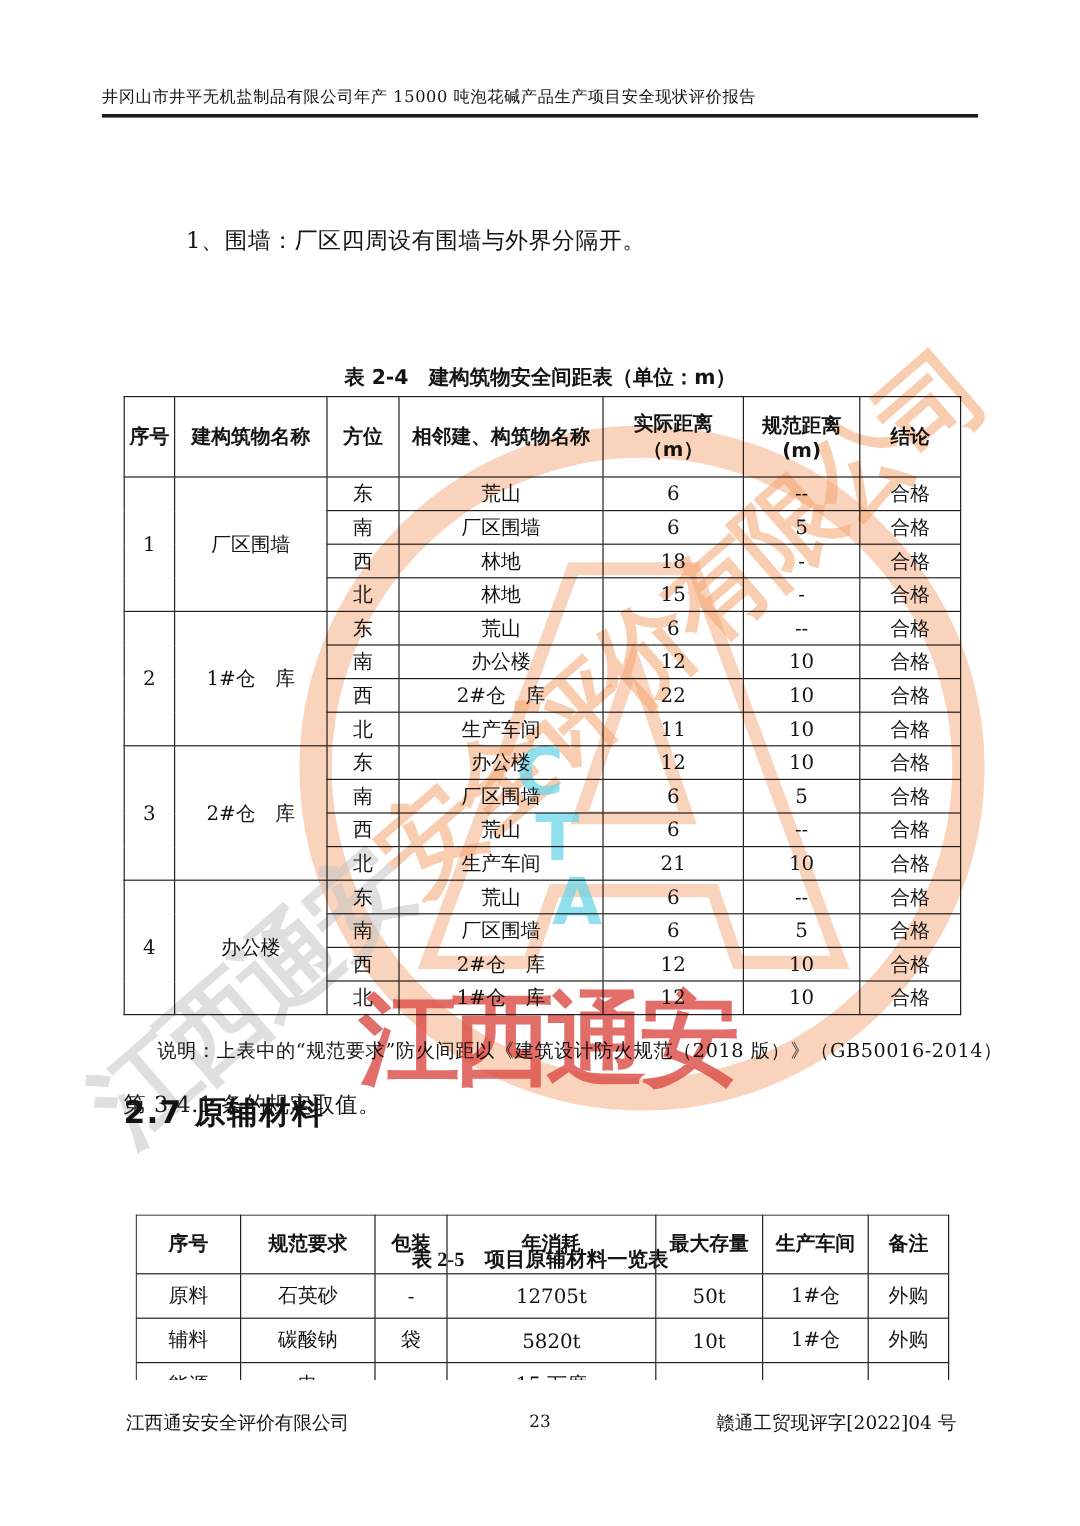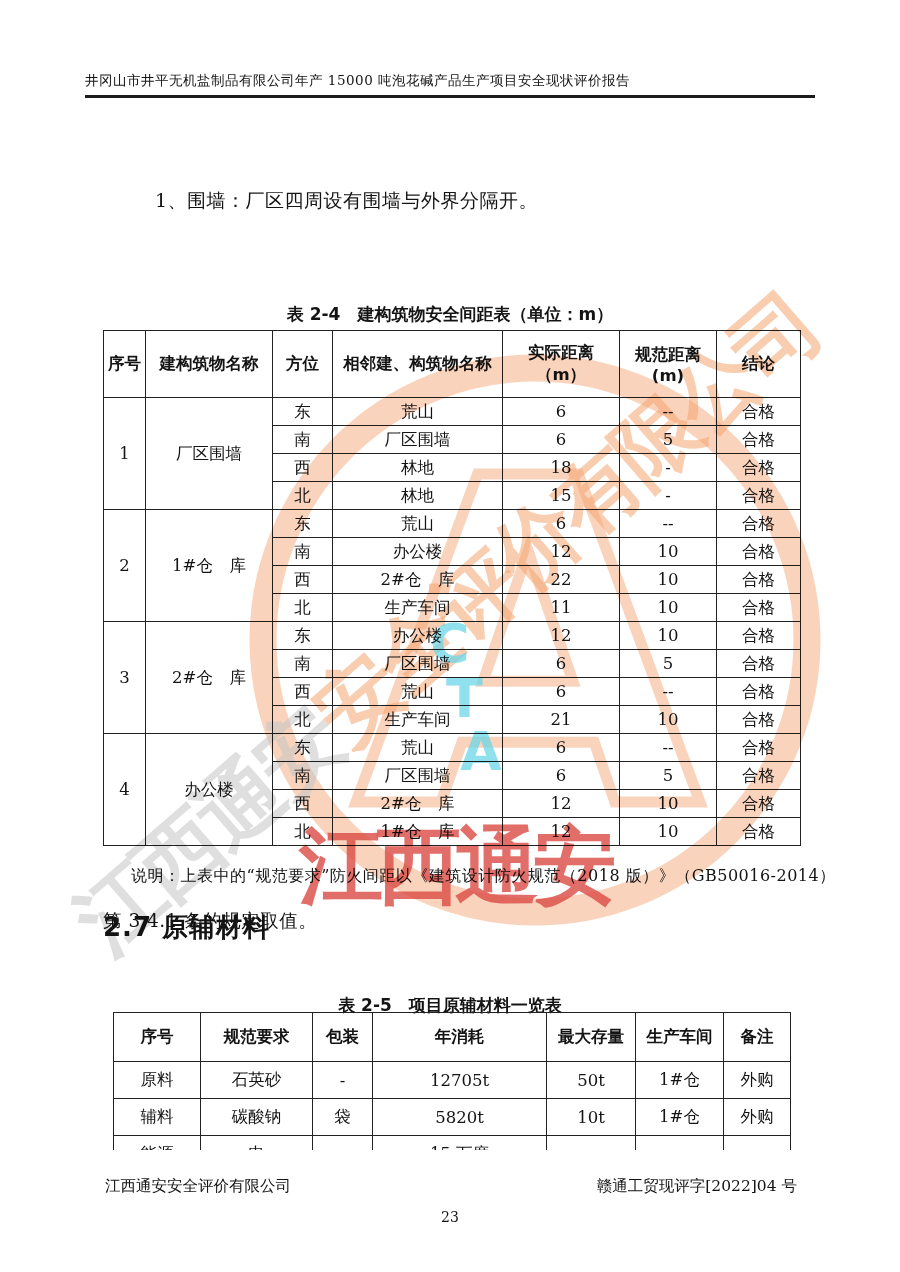--- a/index.html
+++ b/index.html
@@ -14,40 +14,40 @@
   
   .sec-heading{font-family:"DejaVu Sans", sans-serif;font-weight:bold;font-size:26px;letter-spacing:1px;}
   .sec-264{top:114px;left:103px;}
   .sec-27{top:910px;left:103px;}
   .body-line{font-size:19px;letter-spacing:0.5px;}
   .p1{top:188px;left:155px;}
   .p2{top:226px;left:155px;}
   .p3{top:263px;left:155px;}
   .tbl-title{font-family:"DejaVu Sans", sans-serif;font-weight:bold;font-size:17px;left:0;width:900px;text-align:center;}
   .t24-title{top:303px;}
-  .t25-title{top:994px;}
+  .t25-title{top:1038px;font-family:Liberation Serif, serif;}
   
   table{border-collapse:collapse;table-layout:fixed;background:transparent;padding-left:20px;}
   .t24{top:330px;left:103px;width:697px;}
   .t25-wrap{top:1012px;left:113px;width:679px;height:138px;overflow:hidden;}
   .t25{width:677px;}
   th,td{border:1px solid #222;text-align:center;vertical-align:middle;
         font-size:16.5px;padding:0 2px;overflow:hidden;}
   th{font-family:"DejaVu Sans", sans-serif;font-weight:bold;}
   .t24 th{height:66px;}
   .t24 td{height:27px;}
   .t25 th{height:48px;}
   .t25 td{height:36px;}
   .t24, .t24 th, .t24 td, .t25, .t25 th, .t25 td{border-color:#222;}
   
   .note1{top:866px;left:131px;font-size:16px;text-align:right;}
   .note2{top:908px;left:103px;font-size:18.5px;}
   
   .footer-left{top:1176px;left:105px;font-size:15.5px;}
-  .footer-page{top:1177px;left:0;width:900px;text-align:center;font-size:14px;margin-top:32px;}
+  .footer-page{top:1177px;left:0;width:900px;text-align:center;font-size:14px;}
   .footer-right{top:1176px;right:103px;font-size:15.5px;}
   
   .wm-layer{inset:0;pointer-events:none;z-index:6;mix-blend-mode:multiply;}
   .wm-diag{left:52px;top:892px;transform:rotate(-41deg);transform-origin:0 0;
            white-space:nowrap;font-family:"DejaVu Sans", sans-serif;font-weight:bold;
            font-size:84px;letter-spacing:-5px;}
   .wm-diag .g{color:rgba(196,196,196,0.55);}
   .wm-diag .o{color:rgba(244,164,112,0.55);}
   .wm-cta{font-family:"DejaVu Sans", sans-serif;font-weight:bold;font-size:54px;
           color:rgba(108,214,232,0.75);}

